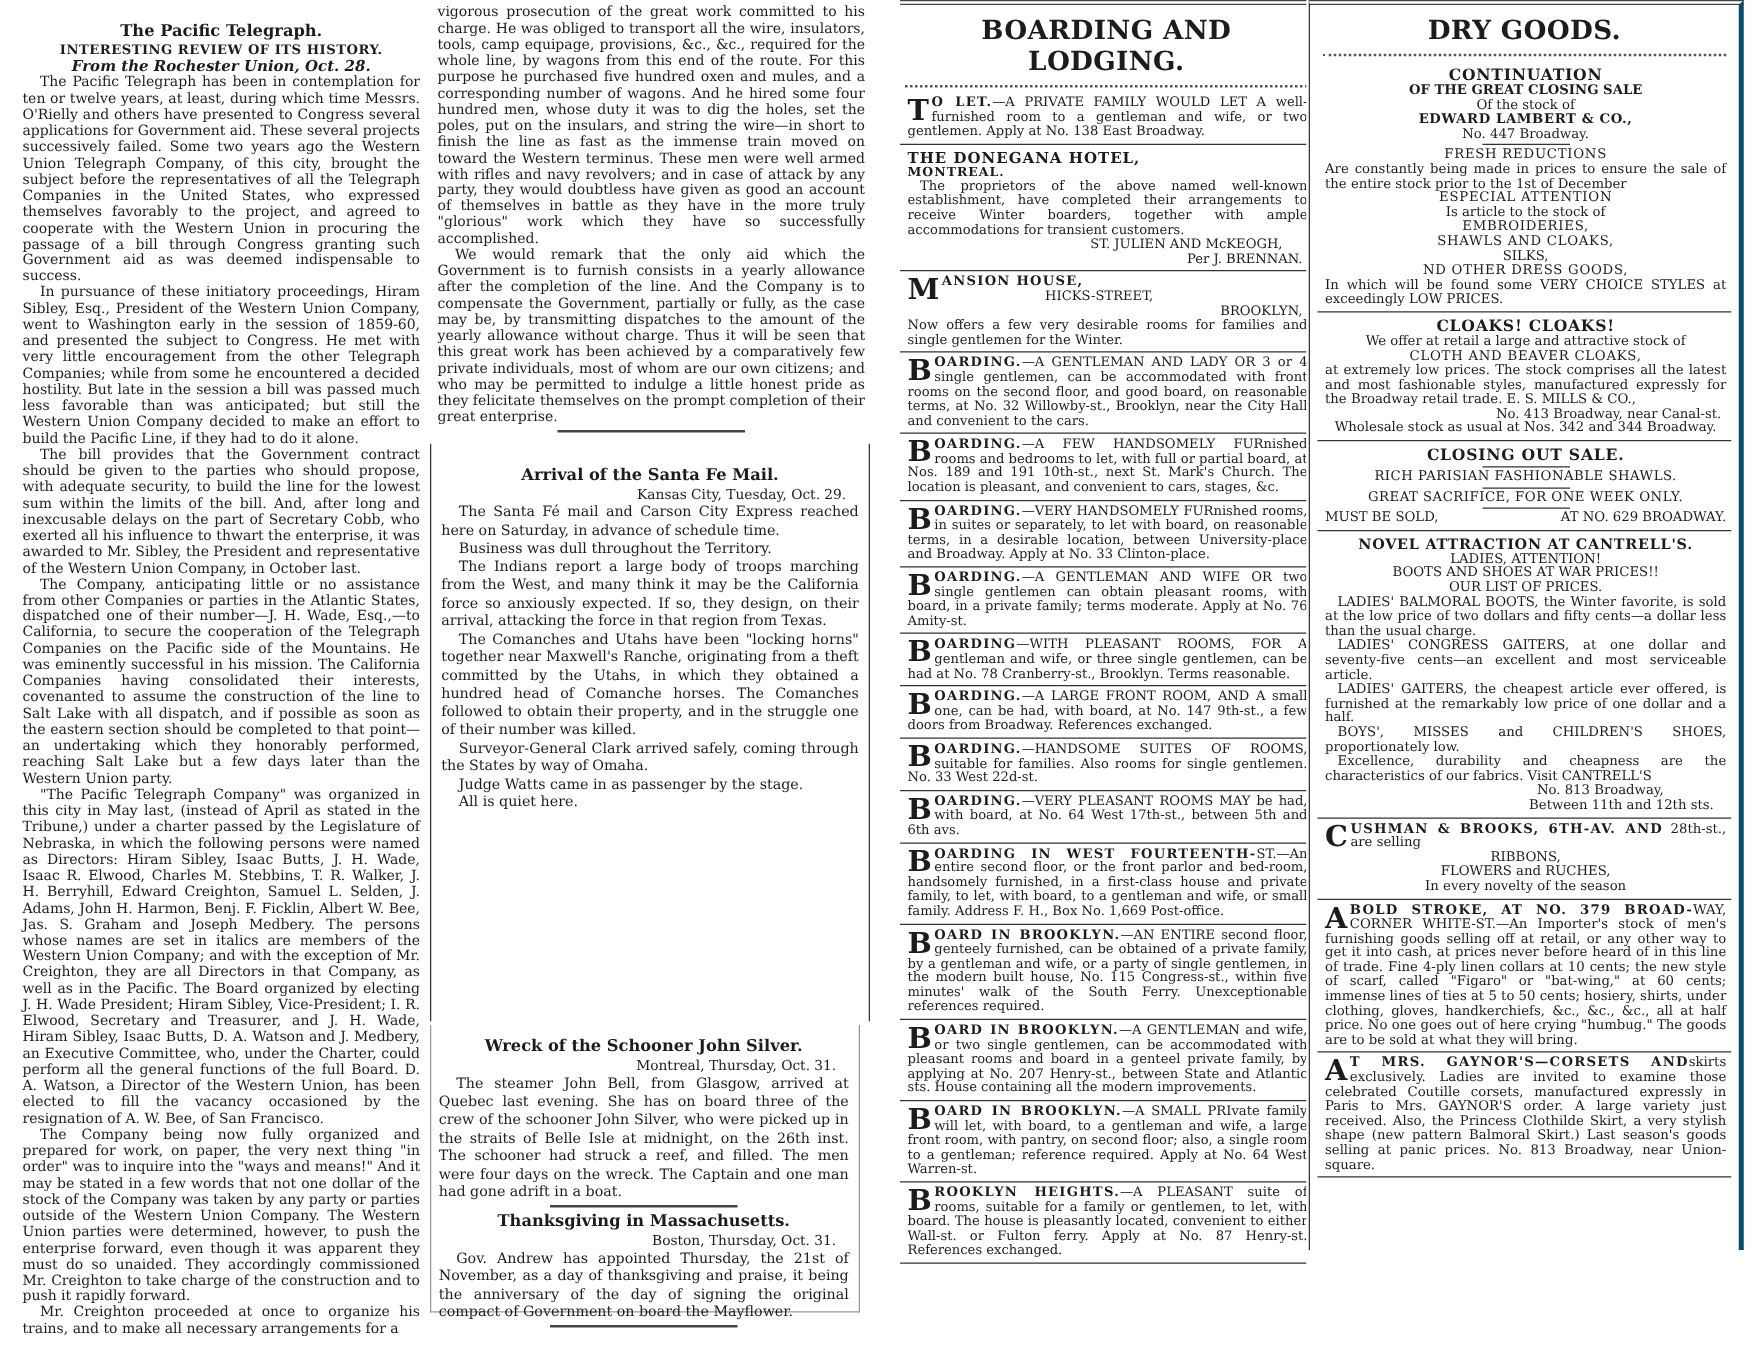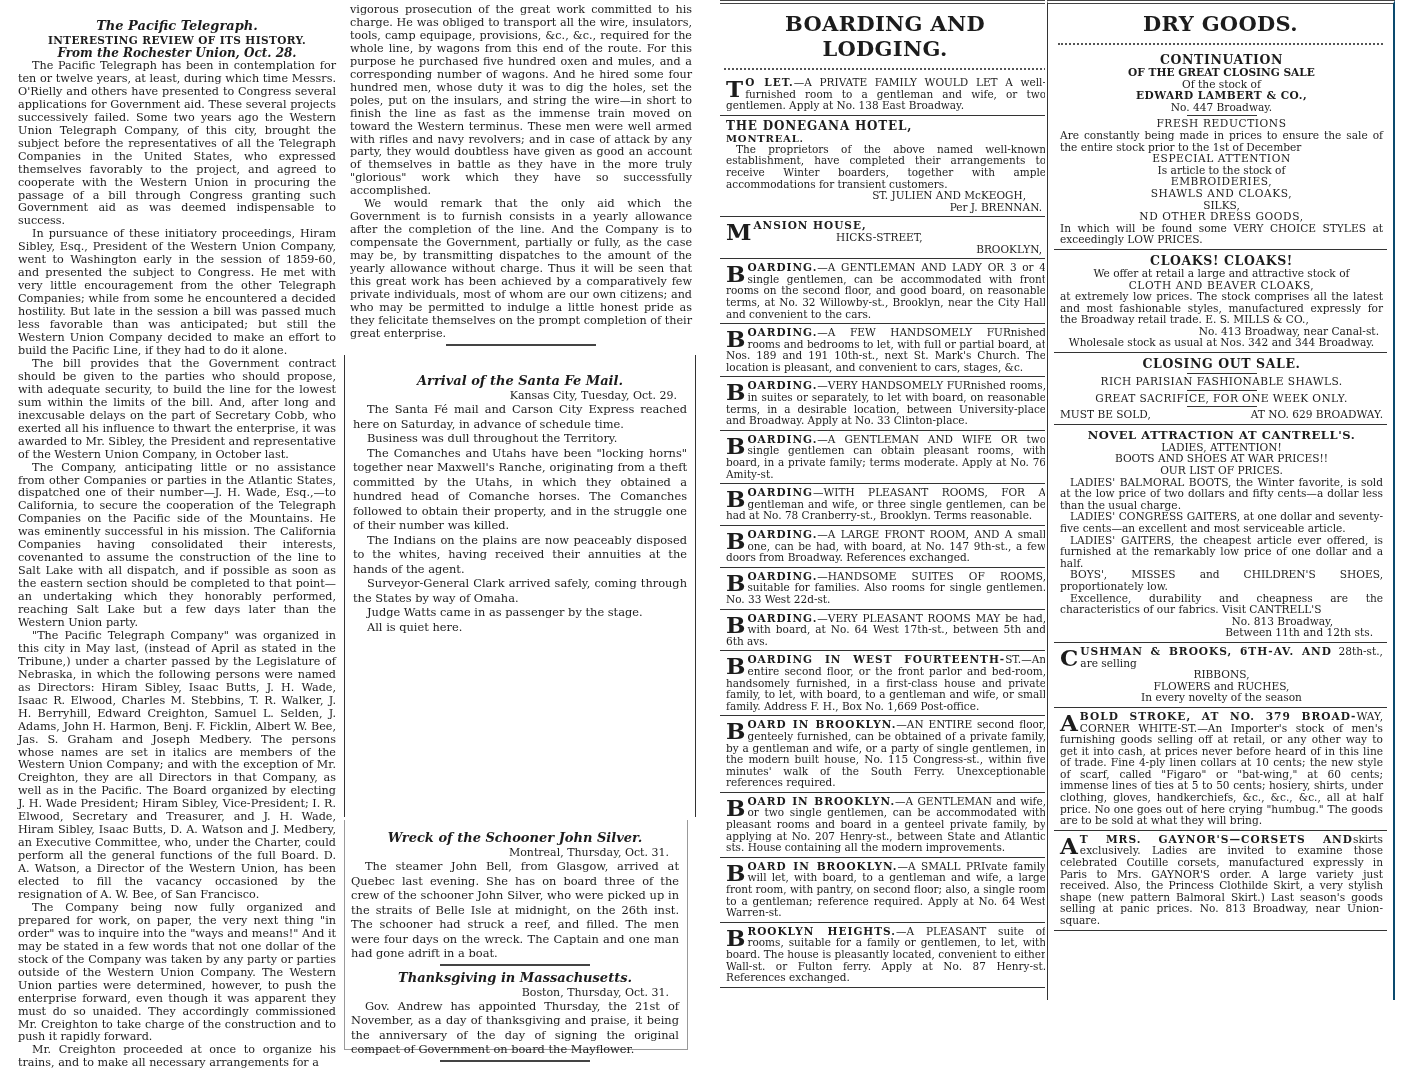--- a/index.html
+++ b/index.html
@@ -5,33 +5,33 @@
   html, body { margin:0; padding:0; }
   body { width:1402px; height:1080px; background:#ffffff; position:relative; overflow:hidden;
          font-family:"DejaVu Serif", "Liberation Serif", serif; color:#1c1c1c; }
   .col { position:absolute; box-sizing:border-box; overflow:hidden; }
   .c1 { left:4px; top:14px; width:336px; height:1066px; padding:0 4px 0 14px; }
   .c2 { left:344px; top:0; width:356px; height:1080px; }
   .c3 { left:700px; top:0; width:345px; height:1080px; }
   .c4 { left:1045px; top:0; width:357px; height:1080px; }
 
   p { margin:0; font-size:11.2px; line-height:12.95px; text-align:justify; text-indent:14px; }
-  .t { font-weight:bold; text-align:center; font-size:13px; margin:4px 0 1px;font-style:italic; }
+  .t { font-weight:bold; text-align:center; font-size:13px; margin:4px 0 1px; }
   .sub { font-weight:bold; text-align:center; font-size:10.5px; letter-spacing:.4px; }
   .src { font-style:italic; text-align:center; font-size:12px; font-weight:bold; }
   .dl { text-align:right; font-size:11px; padding-right:10px; }
   .rule { width:150px; margin:3px auto; border-top:2px solid #444; height:0; }
 
   .boxA { position:absolute; left:0; top:0; width:356px; height:340px; padding:4px 8px 0 6px; box-sizing:border-box; }
   .boxB { position:absolute; left:0; top:355px; width:352px; height:462px; border-left:1.5px solid #333; border-right:1.5px solid #333; padding:14px 8px 0 8px; box-sizing:border-box; }
   .boxC { position:absolute; left:0; top:820px; width:344px; height:230px; border:1.5px solid #999; border-top:none; padding:6px 8px 0 6px; box-sizing:border-box; }
   .boxB p, .boxC p { font-size:11.4px; line-height:14.5px; }
 
   .c3inner { position:absolute; left:4px; top:0; width:330px; height:1000px; border-top:4px double #444;margin-left:16px; }
-  .c4inner { position:absolute; left:2px; top:0; width:348px; height:1000px; border-top:4px double #444; border-left:1px solid #333; border-right:2px solid #0c4a6e; padding:0 6px; box-sizing:border-box; }
+  .c4inner { position:absolute; left:2px; top:0; width:348px; height:1000px; border-top:4px double #444; border-left:1px solid #333; border-right:4px solid #0c4a6e; padding:0 6px; box-sizing:border-box; }
   .head { font-size:21px; font-weight:bold; text-align:center; letter-spacing:.3px; margin:7px 0 2px; }
   .wavy { height:5px; border-bottom:2px dotted #555; margin:0 4px 4px; }
   .ad { border-bottom:1.5px solid #333; padding:3px 4px 3px 6px; }
   .ad p { font-size:10.5px; line-height:11.6px; text-indent:0; }
   .ad .cap { font-size:23px; float:left; line-height:21px; margin:1px 2px 0 0; font-weight:bold; }
   .ad .lead { font-weight:bold; letter-spacing:1px; }
   .ad .rt { text-align:right; padding-right:20px; }
   .hotel { font-weight:bold; text-align:left; font-size:12px; letter-spacing:.8px; }
   .c4 .ad p { font-size:10.6px; }
   .c4 .t2 { font-weight:bold; text-align:center; font-size:12.5px; letter-spacing:.6px; }
@@ -59,22 +59,22 @@
     <p style="text-indent:0">vigorous prosecution of the great work committed to his charge. He was obliged to transport all the wire, insulators, tools, camp equipage, provisions, &amp;c., &amp;c., required for the whole line, by wagons from this end of the route. For this purpose he purchased five hundred oxen and mules, and a corresponding number of wagons. And he hired some four hundred men, whose duty it was to dig the holes, set the poles, put on the insulars, and string the wire—in short to finish the line as fast as the immense train moved on toward the Western terminus. These men were well armed with rifles and navy revolvers; and in case of attack by any party, they would doubtless have given as good an account of themselves in battle as they have in the more truly "glorious" work which they have so successfully accomplished.</p>
     <p>We would remark that the only aid which the Government is to furnish consists in a yearly allowance after the completion of the line. And the Company is to compensate the Government, partially or fully, as the case may be, by transmitting dispatches to the amount of the yearly allowance without charge. Thus it will be seen that this great work has been achieved by a comparatively few private individuals, most of whom are our own citizens; and who may be permitted to indulge a little honest pride as they felicitate themselves on the prompt completion of their great enterprise.</p>
     <div class="rule"></div>
   </div>
 
   <div class="boxB">
     <div class="t">Arrival of the Santa Fe Mail.</div>
     <div class="dl">Kansas City, Tuesday, Oct. 29.</div>
     <p>The Santa Fé mail and Carson City Express reached here on Saturday, in advance of schedule time.</p>
     <p>Business was dull throughout the Territory.</p>
+    <p>The Indians report a large body of troops marching from the West, and many think it may be the California force so anxiously expected. If so, they design, on their arrival, attacking the force in that region from Texas.</p>
     <p>The Comanches and Utahs have been "locking horns" together near Maxwell's Ranche, originating from a theft committed by the Utahs, in which they obtained a hundred head of Comanche horses. The Comanches followed to obtain their property, and in the struggle one of their number was killed.</p>
-    <p>The Indians on the plains are now peaceably disposed to the whites, having received their annuities at the hands of the agent.</p>
     <p>Surveyor-General Clark arrived safely, coming through the States by way of Omaha.</p>
     <p>Judge Watts came in as passenger by the stage.</p>
     <p>All is quiet here.</p>
   </div>
 
   <div class="boxC">
     <div class="t">Wreck of the Schooner John Silver.</div>
     <div class="dl">Montreal, Thursday, Oct. 31.</div>
     <p>The steamer John Bell, from Glasgow, arrived at Quebec last evening. She has on board three of the crew of the schooner John Silver, who were picked up in the straits of Belle Isle at midnight, on the 26th inst. The schooner had struck a reef, and filled. The men were four days on the wreck. The Captain and one man had gone adrift in a boat.</p>
     <div class="rule"></div>
@@ -99,20 +99,21 @@
       <div class="hotel" style="font-size:10px">MONTREAL.</div>
       <p style="text-indent:10px">The proprietors of the above named well-known establishment, have completed their arrangements to receive Winter boarders, together with ample accommodations for transient customers.</p>
       <p class="rt">ST. JULIEN AND McKEOGH,</p>
       <p class="rt" style="padding-right:4px">Per J. BRENNAN.</p>
     </div>
 
     <div class="ad">
       <p><span class="cap">M</span><span class="lead">ANSION HOUSE,</span></p>
       <p style="padding-left:110px">HICKS-STREET,</p>
       <p class="rt" style="padding-right:4px">BROOKLYN,</p>
+      <p>Now offers a few very desirable rooms for families and single gentlemen for the Winter.</p>
     </div>
 
     <div class="ad">
         <p><span class="cap">B</span><span class="lead">OARDING.</span><span>—A GENTLEMAN AND LADY OR 3 or 4 single gentlemen, can be accommodated with front rooms on the second floor, and good board, on reasonable terms, at No. 32 Willowby-st., Brooklyn, near the City Hall and convenient to the cars.</span></p>
       </div>
     <div class="ad">
         <p><span class="cap">B</span><span class="lead">OARDING.</span><span>—A FEW HANDSOMELY FURnished rooms and bedrooms to let, with full or partial board, at Nos. 189 and 191 10th-st., next St. Mark's Church. The location is pleasant, and convenient to cars, stages, &amp;c.</span></p>
       </div>
     <div class="ad">
         <p><span class="cap">B</span><span class="lead">OARDING.</span><span>—VERY HANDSOMELY FURnished rooms, in suites or separately, to let with board, on reasonable terms, in a desirable location, between University-place and Broadway. Apply at No. 33 Clinton-place.</span></p>

